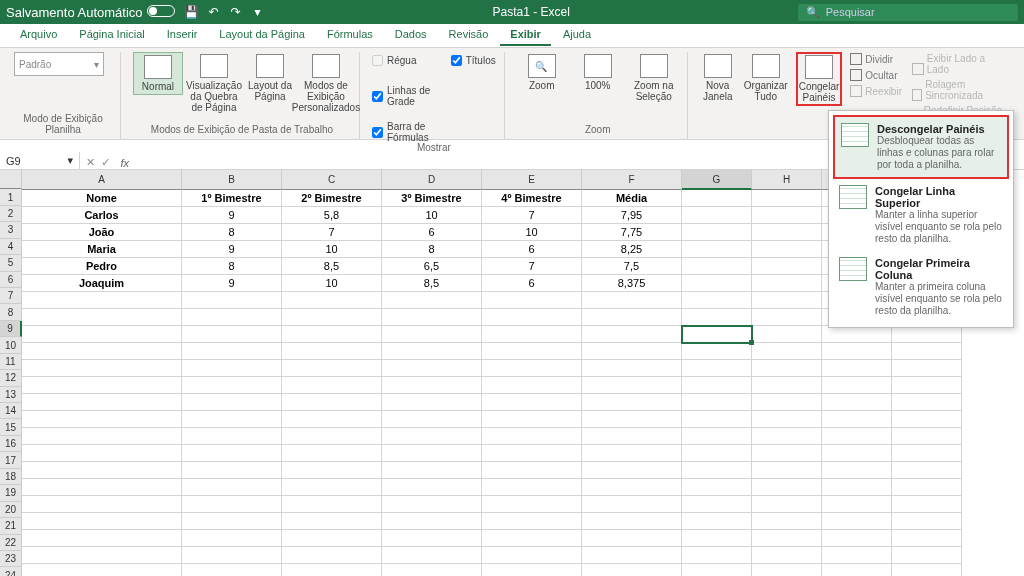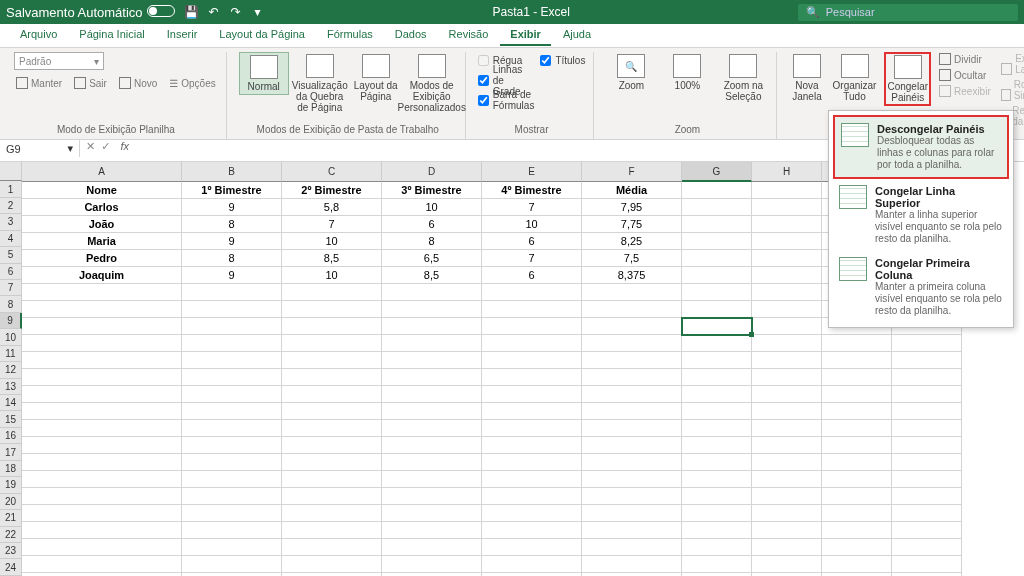--- a/index.html
+++ b/index.html
@@ -18,40 +18,40 @@
 .tab { padding: 4px 10px; font-size: 11px; color: #217346; cursor: pointer; }
 .tab.active { border-bottom: 2px solid #217346; font-weight: 600; }
 
 .ribbon { background: #f3f2f1; border-bottom: 1px solid #d4d4d4; padding: 4px 6px 0 6px; display: flex; gap: 4px; height: 92px; }
 .group { border-right: 1px solid #d4d4d4; padding: 0 8px 2px 8px; display: flex; flex-direction: column; }
 .group:last-child { border-right: none; }
 .group-content { flex: 1; display: flex; align-items: flex-start; gap: 6px; }
 .group-label { text-align: center; font-size: 10px; color: #666; padding: 2px 0; }
 
 .vcol { display: flex; flex-direction: column; gap: 2px; }
-.combo { border: 1px solid #ababab; background: #fff; padding: 1px 4px; font-size: 10px; color: #888; display: flex; align-items: center; justify-content: space-between; width: 90px; height: 18px; }
+.combo { border: 1px solid #ababab; background: #fff; padding: 1px 4px; font-size: 10px; color: #888; display: flex; align-items: center; justify-content: space-between; width: 90px; height: 24px; }
 .small-btn { display: flex; align-items: flex-end; gap: 3px; font-size: 10px; color: #7a7a7a; padding: 1px 2px; }
 .small-btn .ic { width: 12px; height: 12px; border: 1px solid #7a7a7a; display: inline-block; }
 
 .big-btn { display: flex; flex-direction: column; align-items: center; gap: 2px; width: 50px; font-size: 10px; color: #444; text-align: center; line-height: 1.1; cursor: pointer; padding: 2px; }
 .big-btn.active { background: #d4e7d9; border: 1px solid #8fb89a; }
 .big-btn.highlighted { border: 2px solid #e03030; padding: 1px; }
 .big-ic { width: 28px; height: 24px; border: 1px solid #888; display: flex; align-items: center; justify-content: center; background: #fff; }
 
 .check-row { display: flex; align-items: center; gap: 4px; font-size: 10px; color: #444; height: 16px; }
 .check-row input { width: 11px; height: 11px; }
 
 .dropdown-panel { position: absolute; right: 10px; top: 110px; width: 186px; background: #fff; border: 1px solid #bdbdbd; box-shadow: 2px 2px 6px rgba(0,0,0,0.2); padding: 4px; z-index: 10; }
 .dd-item { display: flex; gap: 8px; padding: 6px; cursor: pointer; }
 .dd-item.highlighted { border: 2px solid #e03030; background: #e6f0e8; }
 .dd-ic { width: 28px; height: 24px; border: 1px solid #6a9b7a; flex-shrink: 0; background: repeating-linear-gradient(0deg,#fff,#fff 4px,#cfe3d4 4px,#cfe3d4 5px), repeating-linear-gradient(90deg,transparent,transparent 4px,#cfe3d4 4px,#cfe3d4 5px); }
 .dd-title { font-weight: 600; font-size: 11px; color: #222; }
 .dd-desc { font-size: 10px; color: #666; line-height: 1.2; }
 
-.fbar { display: flex; align-items: flex-start; border-bottom: 1px solid #d4d4d4; height: 22px; background: #fff; }
+.fbar { display: flex; align-items: flex-end; border-bottom: 1px solid #d4d4d4; height: 30px; background: #fff; }
 .namebox { width: 80px; border-right: 1px solid #d4d4d4; padding: 2px 6px; font-size: 11px; display: flex; align-items: center; justify-content: space-between; }
 .fx-btns { display: flex; gap: 6px; padding: 0 6px; color: #888; font-size: 11px; }
 .fx-label { font-style: italic; color: #666; padding: 0 4px; }
 .formula-input { flex: 1; border: none; outline: none; font-size: 11px; padding: 2px 4px; }
 
 .sheet { display: flex; height: calc(576px - 24px - 24px - 92px - 22px); overflow: hidden; }
 .rowhdrs { display: flex; flex-direction: column; }
 .corner { width: 22px; height: 20px; background: #e6e6e6; border-right: 1px solid #ccc; border-bottom: 1px solid #888; }
 .rowhdr { width: 22px; height: 17px; background: #e6e6e6; border-right: 1px solid #ccc; border-bottom: 1px solid #ccc; display: flex; align-items: center; justify-content: center; font-size: 10px; color: #333; }
 .rowhdr.active { background: #d4d4d4; border-right: 2px solid #217346; }
@@ -102,38 +102,20 @@
   </div>
 
 <div class="ribbon">
   <div class="group">
     <div class="group-content">
       <div class="vcol">
         <div class="combo">
             <span>Padrão</span>
             <span>▾</span>
           </div>
-        <div style="display:flex;gap:8px;margin-top:4px">
-          <span class="small-btn">
-              <span class="ic"></span>
-              <span>Manter</span>
-            </span>
-          <span class="small-btn">
-              <span class="ic"></span>
-              <span>Sair</span>
-            </span>
-          <span class="small-btn">
-              <span class="ic"></span>
-              <span>Novo</span>
-            </span>
-          <span class="small-btn">
-              <span>☰</span>
-              <span>Opções</span>
-            </span>
-        </div>
       </div>
     </div>
     <div class="group-label">Modo de Exibição Planilha</div>
   </div>
 
   <div class="group">
     <div class="group-content">
       <div class="big-btn active">
           <div class="big-ic"></div>
           <span>Normal</span>
@@ -149,21 +131,21 @@
       <div class="big-btn">
           <div class="big-ic"></div>
           <span>Modos de Exibição Personalizados</span>
         </div>
     </div>
     <div class="group-label">Modos de Exibição de Pasta de Trabalho</div>
   </div>
 
   <div class="group">
     <div class="group-content">
-      <div class="vcol" style="gap:4px">
+      <div class="vcol" style="gap:20px">
         <label class="check-row">
             <input type="checkbox" disabled="" style="">
             <span>Régua</span>
           </label>
         <label class="check-row">
             <input type="checkbox" checked="" style="">
             <span>Linhas de Grade</span>
           </label>
         <label class="check-row">
             <input type="checkbox" checked="" style="">

